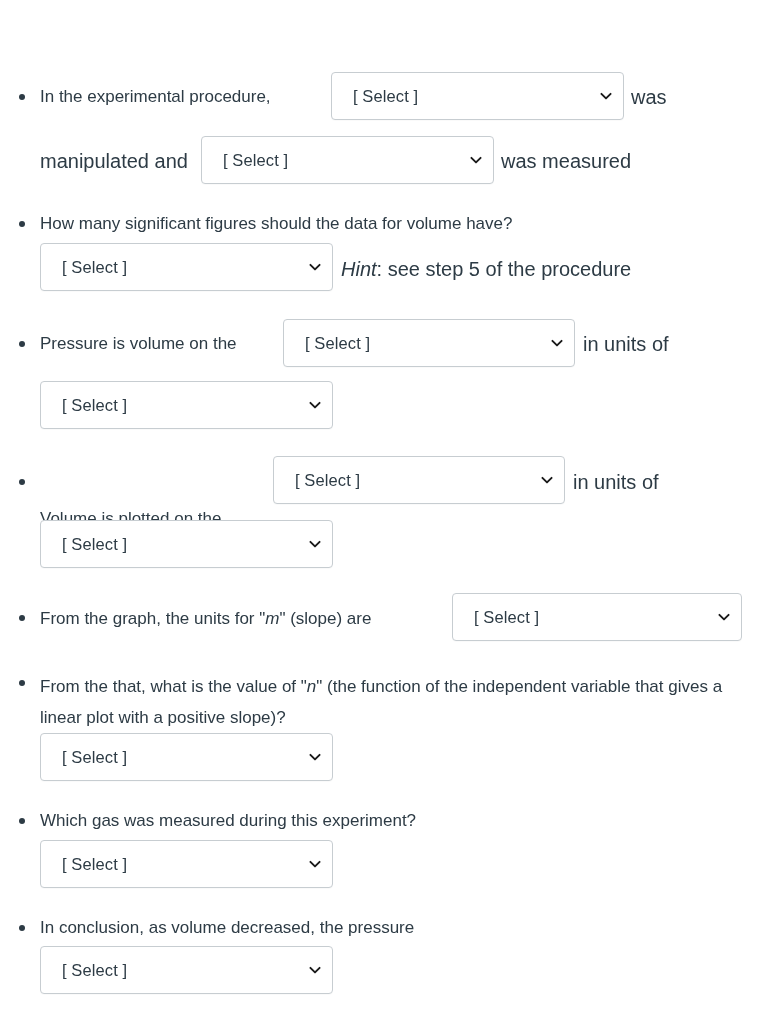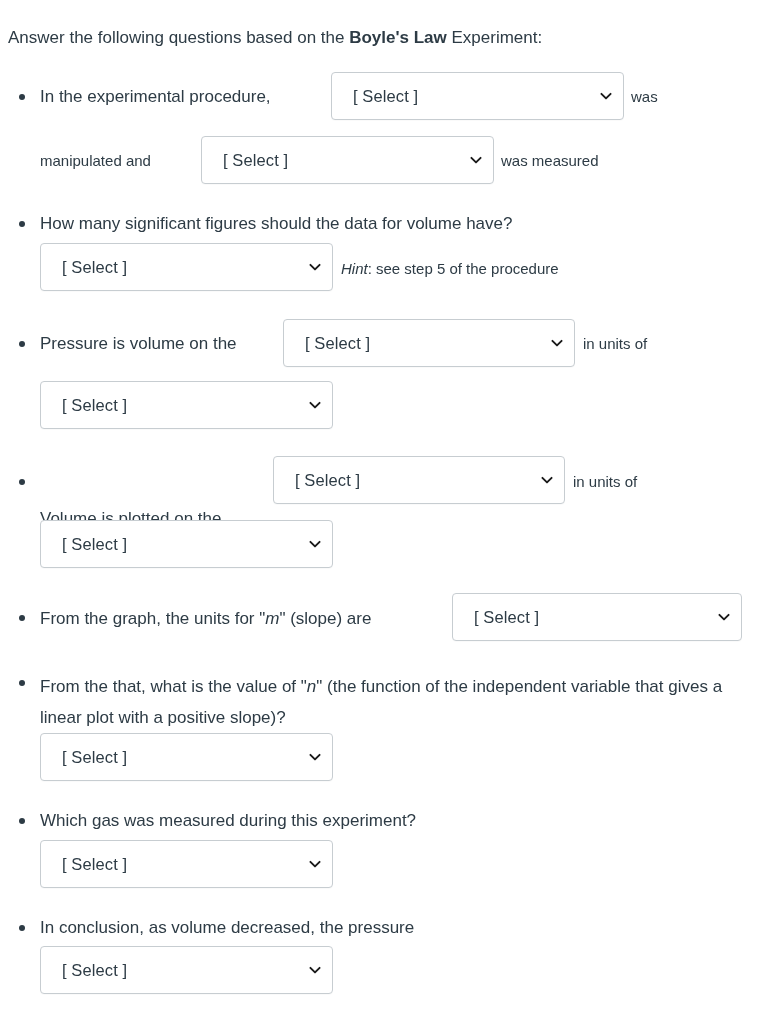--- a/index.html
+++ b/index.html
@@ -67,21 +67,21 @@
     left: 40px;
     font-size: 17px;
     line-height: 26px;
     color: #2d3b45;
     white-space: nowrap;
   }
   .qtext.wrap { white-space: normal; width: 700px; }
 
   .inline-lbl {
     position: absolute;
-    font-size: 15px;
+    font-size: 20px;
     line-height: 26px;
     color: #2d3b45;
     white-space: nowrap;
   }
 
   .ital { font-style: italic; }
 
   
   .sel {
     position: absolute;
@@ -109,23 +109,20 @@
     margin-left: 8px;
     display: block;
   }
   .sel .chev svg { display: block; }
 </style>
 </head>
 <body>
 
 <div class="page">
 
-  <div class="intro">
-    <span>Answer the following questions based on the </span><span class="bold">Boyle's Law</span><span> Experiment:</span>
-  </div>
 
   <ul class="qlist">
 
     <li class="q" style="top:0;">
       <span class="bullet" style="top:94px;"></span>
       <span class="qtext" style="top:84px; left:40px;">In the experimental procedure,</span>
 
       <div class="sel" style="left:331px; top:72px; width:293px;">
         <span class="sel-val">[ Select ]</span>
         <span class="chev">

